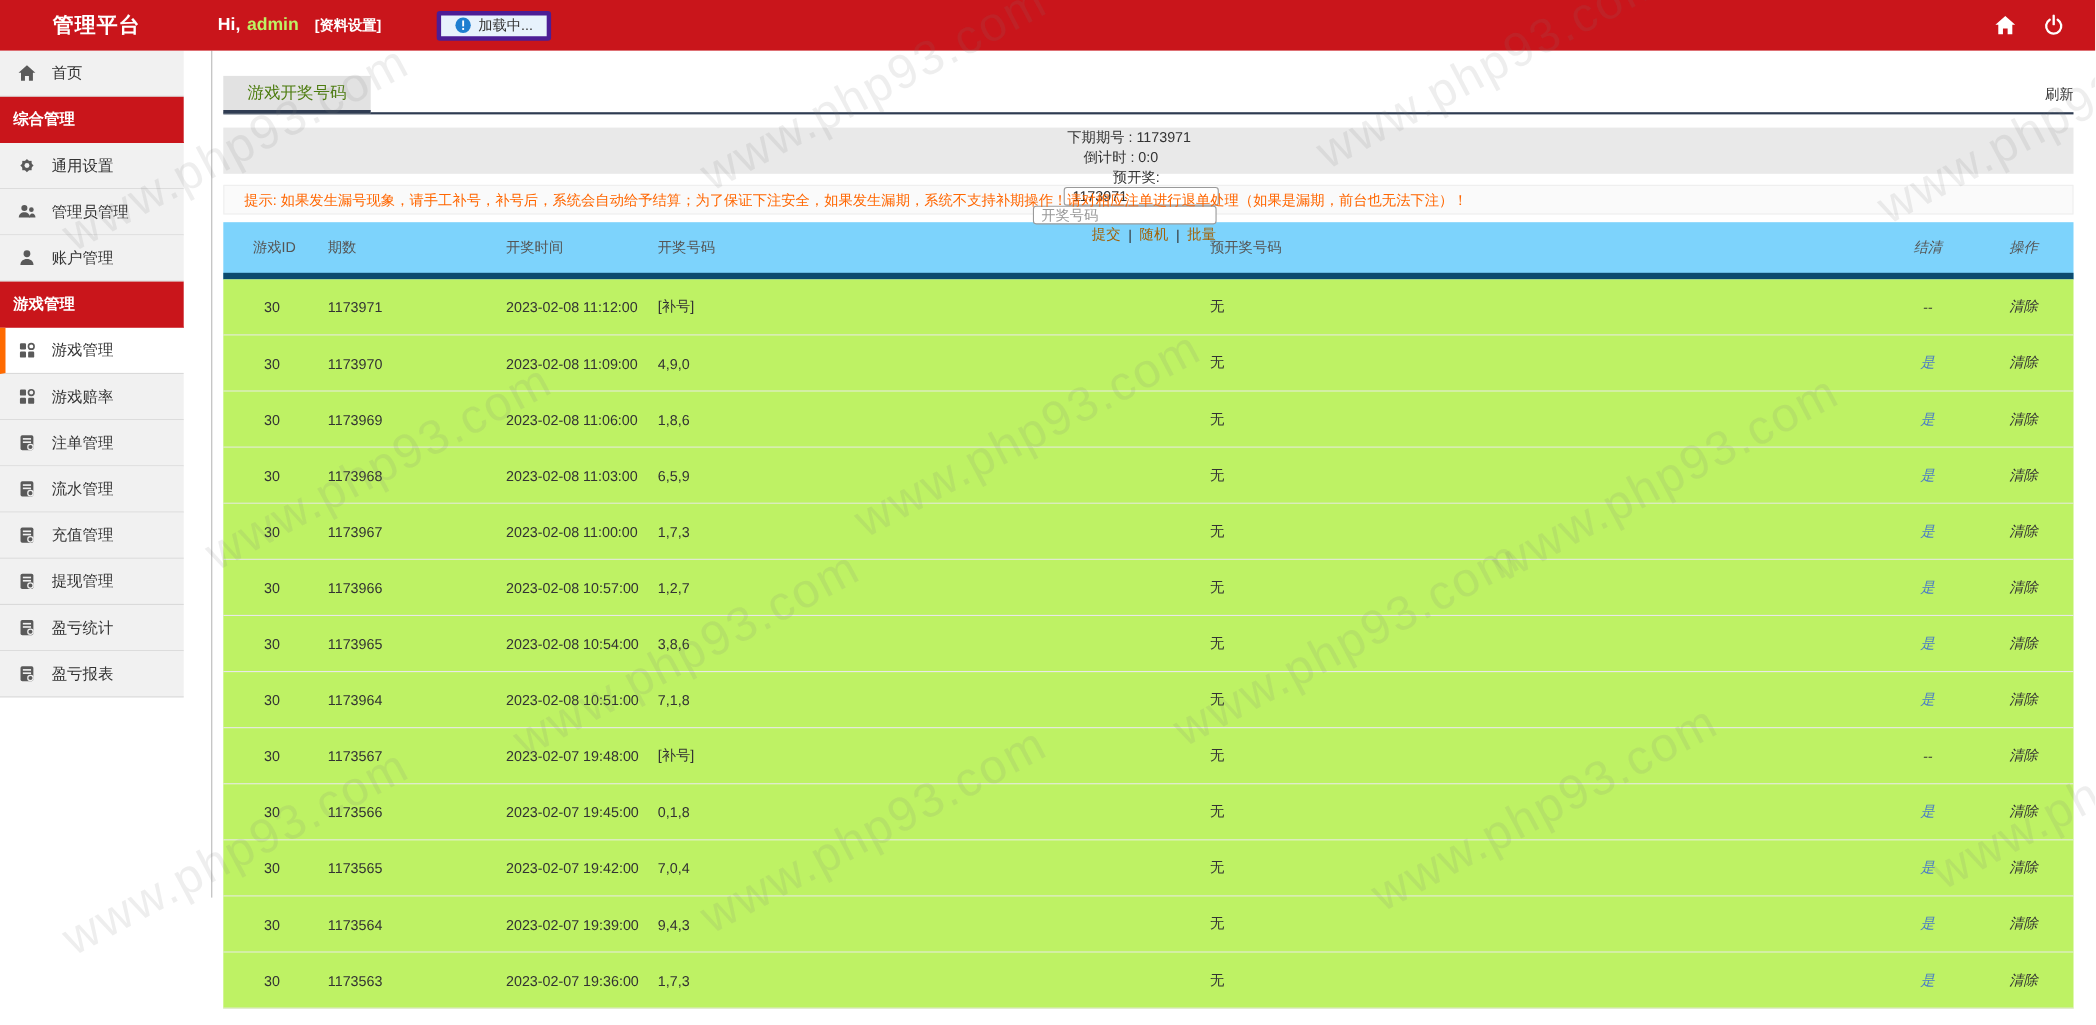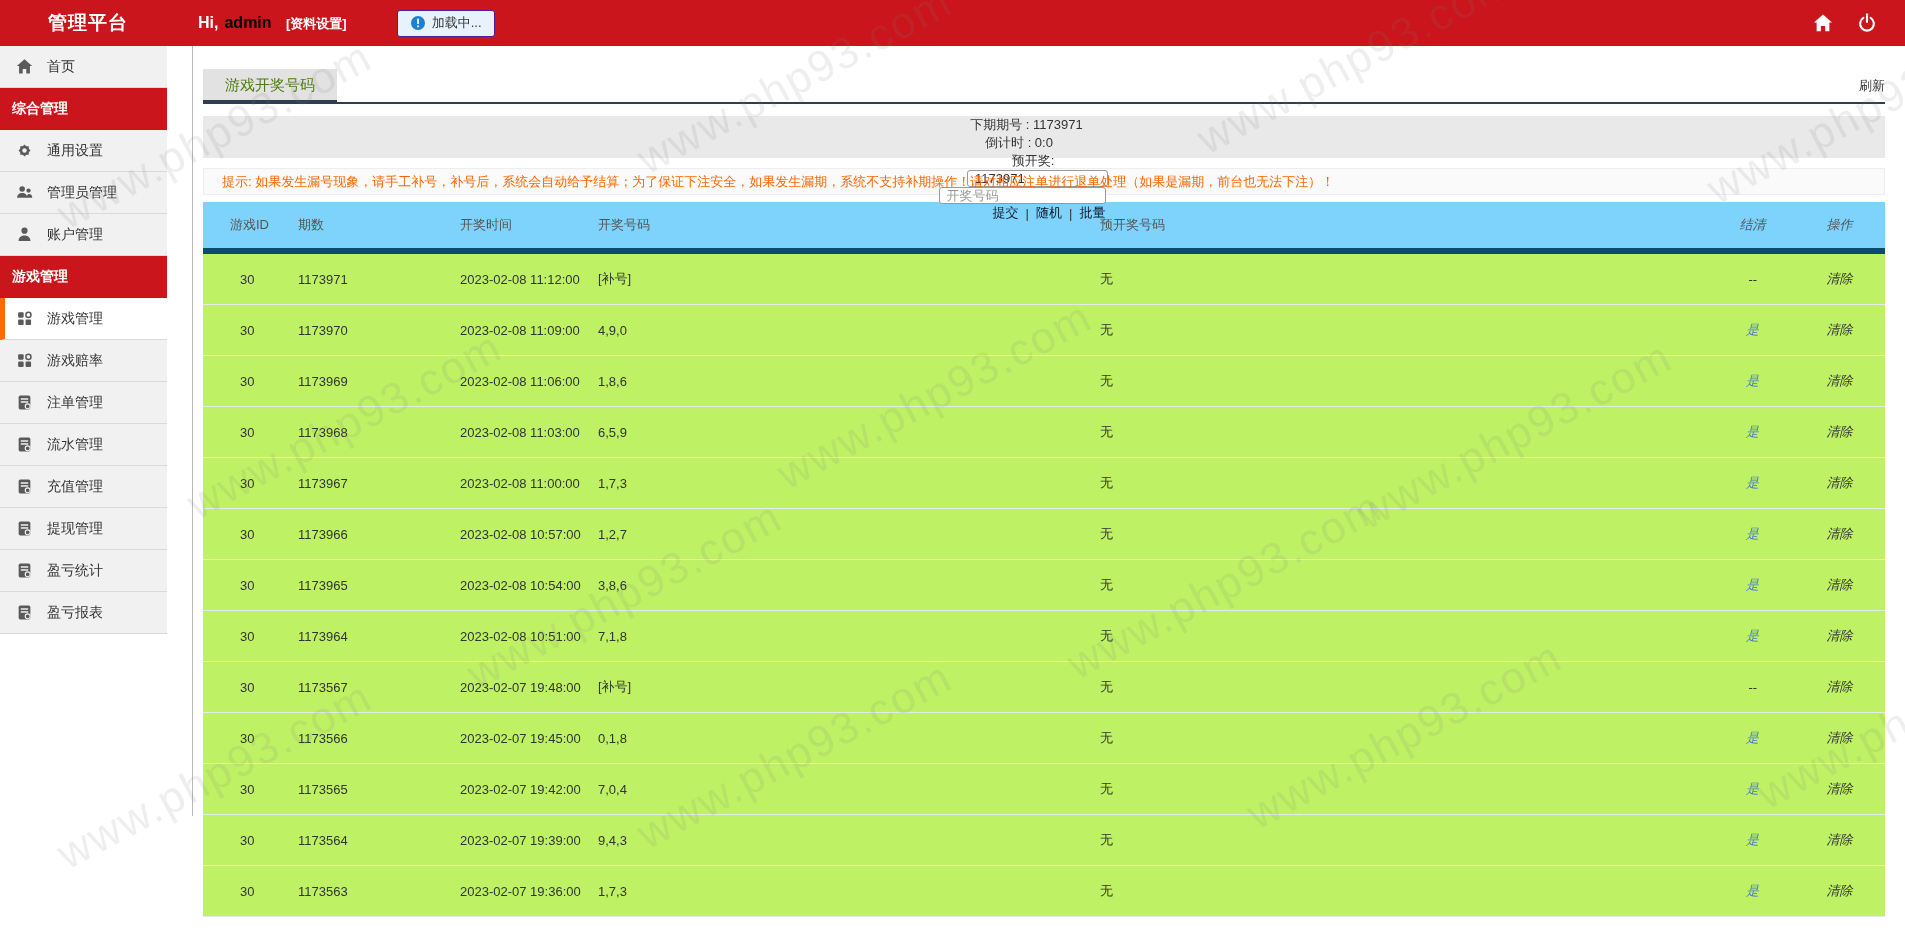--- a/index.html
+++ b/index.html
@@ -4,24 +4,24 @@
 <style>
   * { box-sizing: border-box; margin: 0; padding: 0; }
   html,body { width:1905px; height:932px; overflow:hidden; }
   body { font-family:"Liberation Sans","DejaVu Sans",sans-serif; background:#fff; }
   .page { position:relative; width:1905px; height:932px; overflow:hidden; background:#fff; }
 
   
   .topbar { position:absolute; left:0; top:0; width:1905px; height:46px; background:#c9151b; display:flex; align-items:center; z-index:5; }
   .logo { width:193px; padding-left:48px; color:#fff; font-size:19px; font-weight:bold; letter-spacing:1px; }
   .greeting { margin-left:5px; color:#fff; font-size:16px; font-weight:bold; white-space:nowrap; }
-  .greeting .uname { color:#000000; margin-left:6px; }
+  .greeting .uname { color:#bef264; margin-left:6px; }
   .greeting .profile { color:#fff; font-size:13px; margin-left:10px; cursor:pointer; }
   .loading-btn { margin-left:50px; display:flex; align-items:center; gap:6px; height:27px; padding:0 12px;
-    background:#e7f2fc; border:1px solid #4c1d95; border-radius:3px; font-size:13px; color:#333; cursor:pointer; }
+    background:#e7f2fc; border:4px solid #4c1d95; border-radius:3px; font-size:13px; color:#333; cursor:pointer; }
   .loading-btn svg { display:block; }
   .top-spacer { flex:1; }
   .top-icons { display:flex; align-items:center; gap:24px; padding-right:28px; }
   .top-icons .ticon { width:20px; height:20px; cursor:pointer; }
   .top-icons svg { display:block; width:20px; height:20px; }
 
   
   .sidebar { position:absolute; left:0; top:46px; width:193px; height:770px; background:#fff; border-right:1px solid #b9b9b9; z-index:2; }
   .sb-menu { width:167px; }
   .sb-item { height:42px; display:flex; align-items:center; background:#f1f1f1; border-bottom:1px solid #dadada;
@@ -42,21 +42,21 @@
   .toolbar { margin-top:12px; height:42px; background:#e9e9e9; display:flex; align-items:center; padding-left:10px; font-size:13px; color:#333;flex-direction:column; }
   .tb-l1 { margin-right:45px; }
   .tb-l2 { margin-right:60px; }
   .tb-l3 { margin-right:32px; }
   .tb-input { height:26px; border:1px solid #9a9a9a; border-radius:3px; background:#fff; font-size:13px; padding:0 7px; color:#333;
     font-family:"Liberation Sans","DejaVu Sans",sans-serif; }
   .tb-input::placeholder { color:#999; }
   #pre-draw-input { width:141px; margin-right:23px; }
   #draw-number-input { width:167px; margin-right:54px; }
   .tb-actions { display:flex; align-items:center; }
-  .tb-actions a { color:#0f172a; text-decoration:none; cursor:pointer; }
+  .tb-actions a { color:#a16207; text-decoration:none; cursor:pointer; }
   .tb-actions .sep { margin:0 7px; color:#333; }
 
   .notice { margin-top:10px; height:27px; line-height:25px; background:#fafafa; border:1px solid #eee;
     color:#f60; font-size:13px; padding-left:18px; white-space:nowrap; overflow:hidden; }
 
   .gtable { margin-top:7px; width:1682px; }
   .trow { display:grid; grid-template-columns:95px 162px 138px 502px 611px 83px 91px; align-items:center; }
   .thead { height:52px; background:#7dd3fc; color:#555; font-size:13px; border-bottom:6px solid #0c4a6e; }
   .tbody-row { height:51px; font-size:13px; color:#333; border-bottom:1px solid #e8e8e8; background:#bef264; }
   .cell { white-space:nowrap; }

